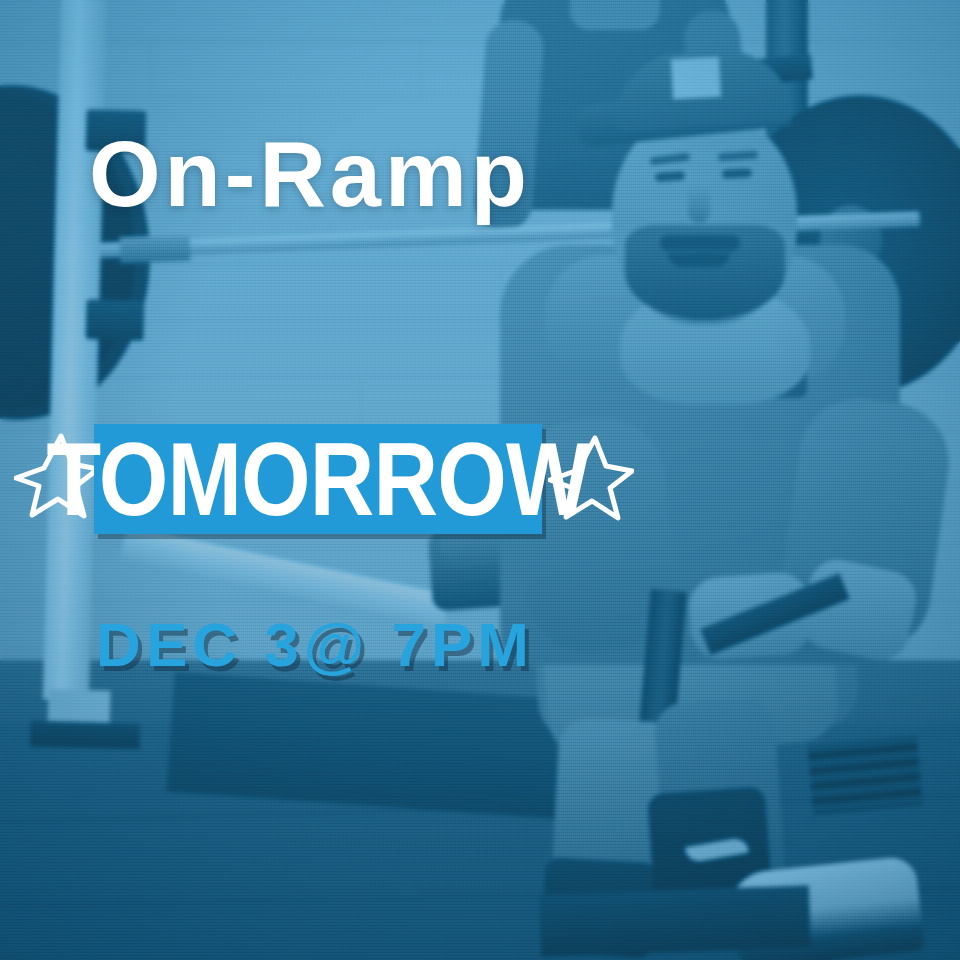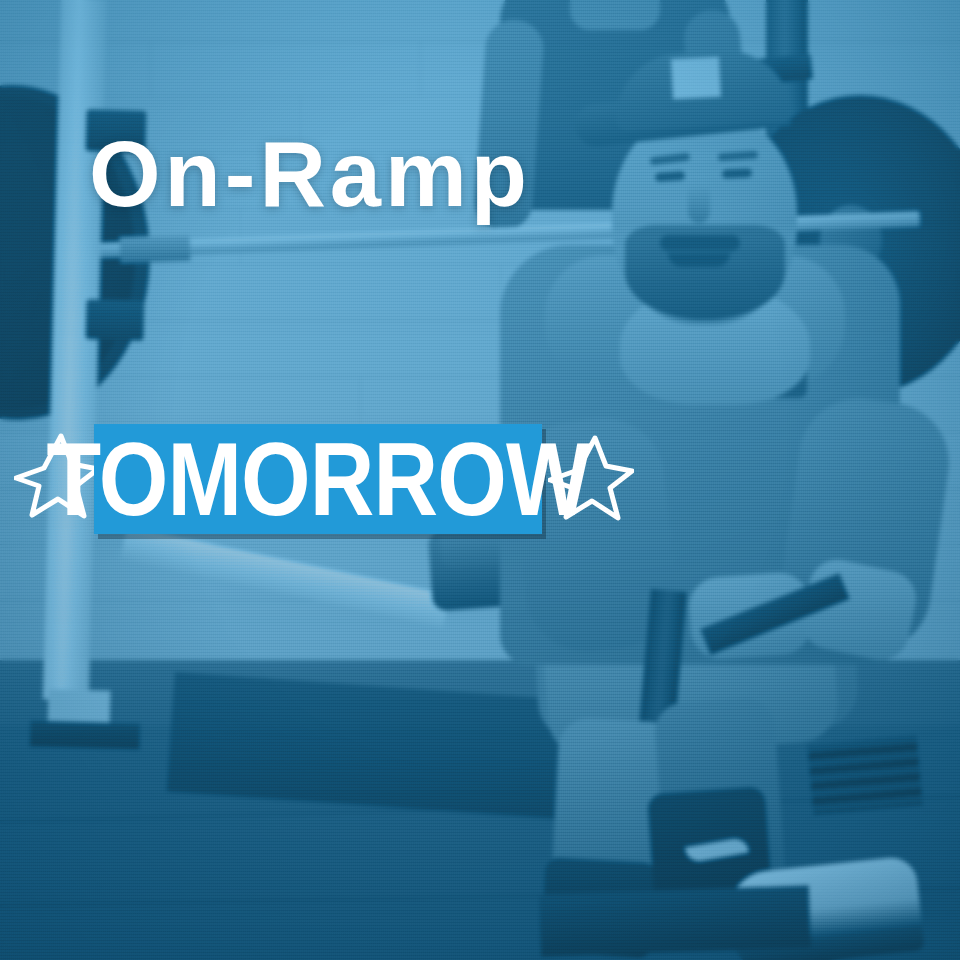--- a/index.html
+++ b/index.html
@@ -319,15 +319,16 @@
     </svg>
 
     <div class="banner">
       <div class="word">TOMORROW</div>
     </div>
 
     <svg class="star star-right" viewBox="0 0 86 92">
       <path d="M47 6 L58 34 L84 39 L62 56 L70 86 L44 69 L18 85 L25 56 L2 48 L30 38 Z" fill="none" stroke="#ffffff" stroke-width="5" stroke-linejoin="round" stroke-linecap="round"></path>
     </svg>
 
+    <div class="date">DEC 3@ 7PM</div>
   </div>
 
 </div>
 
 </body></html>

